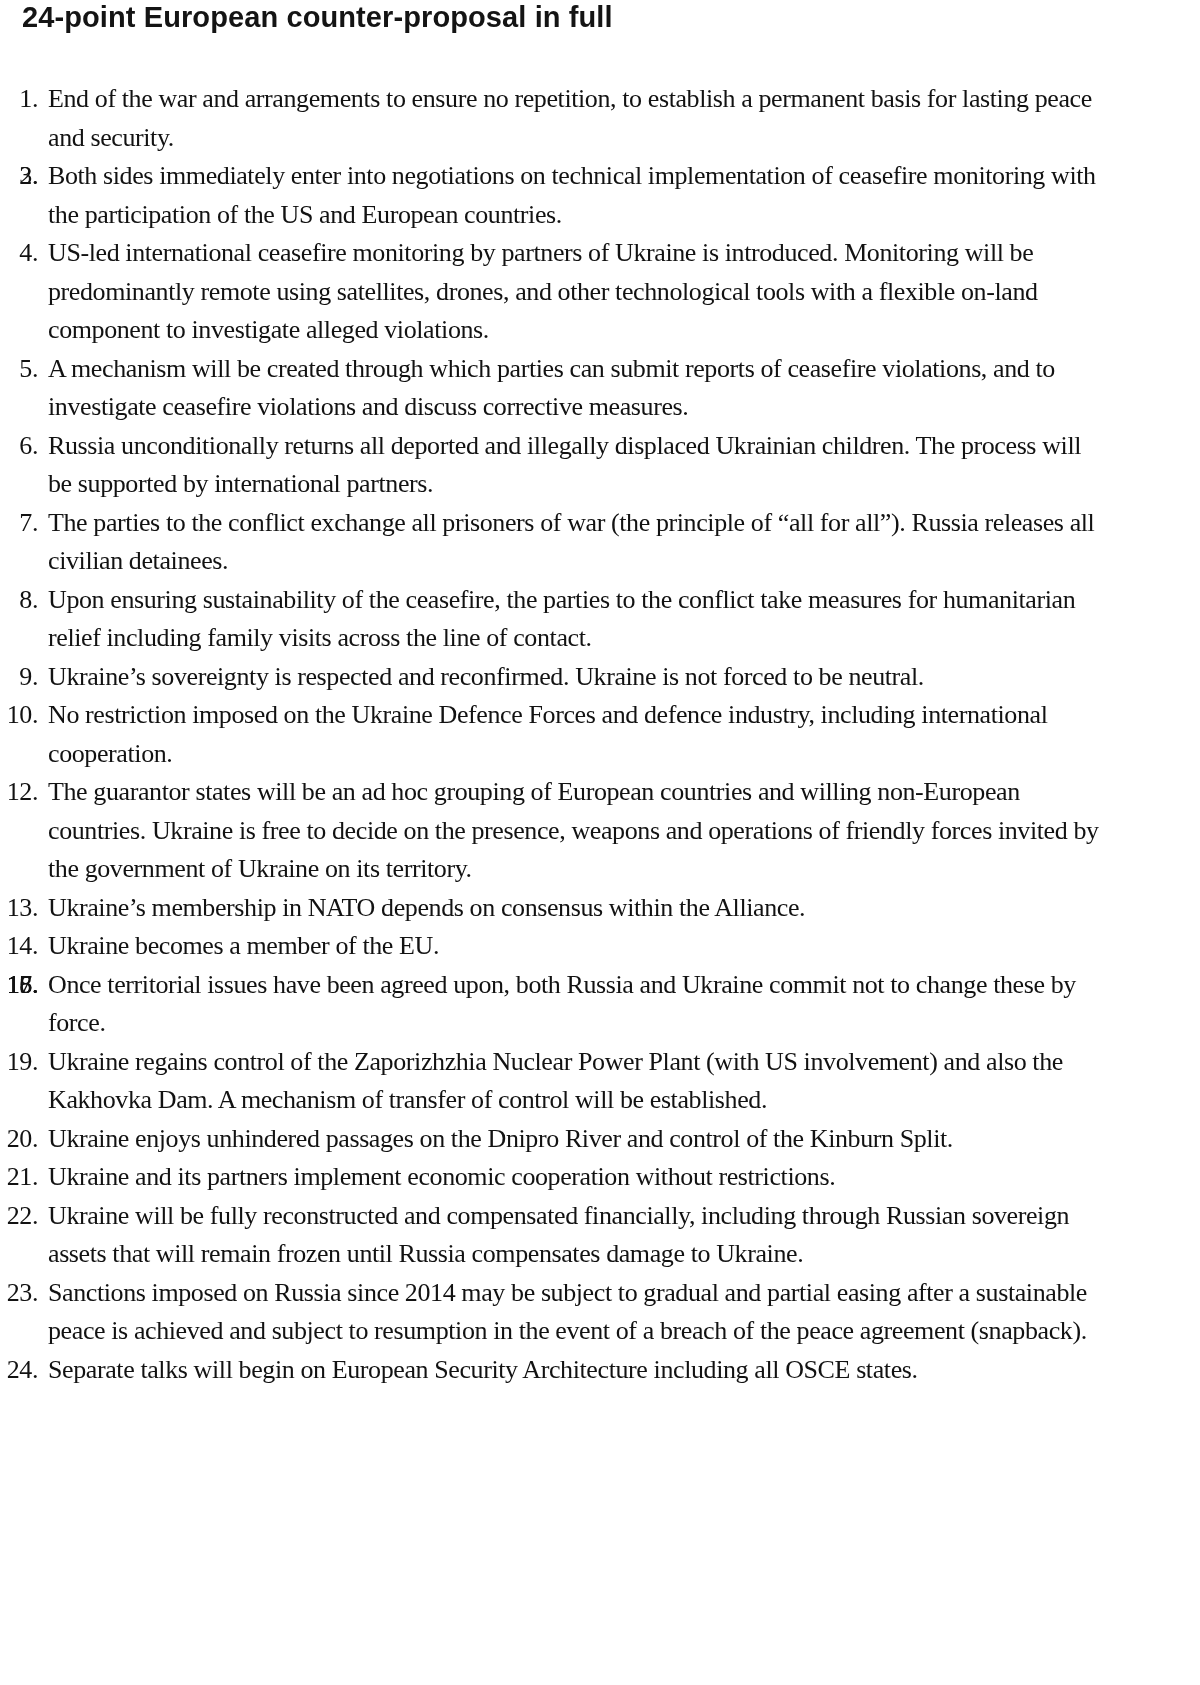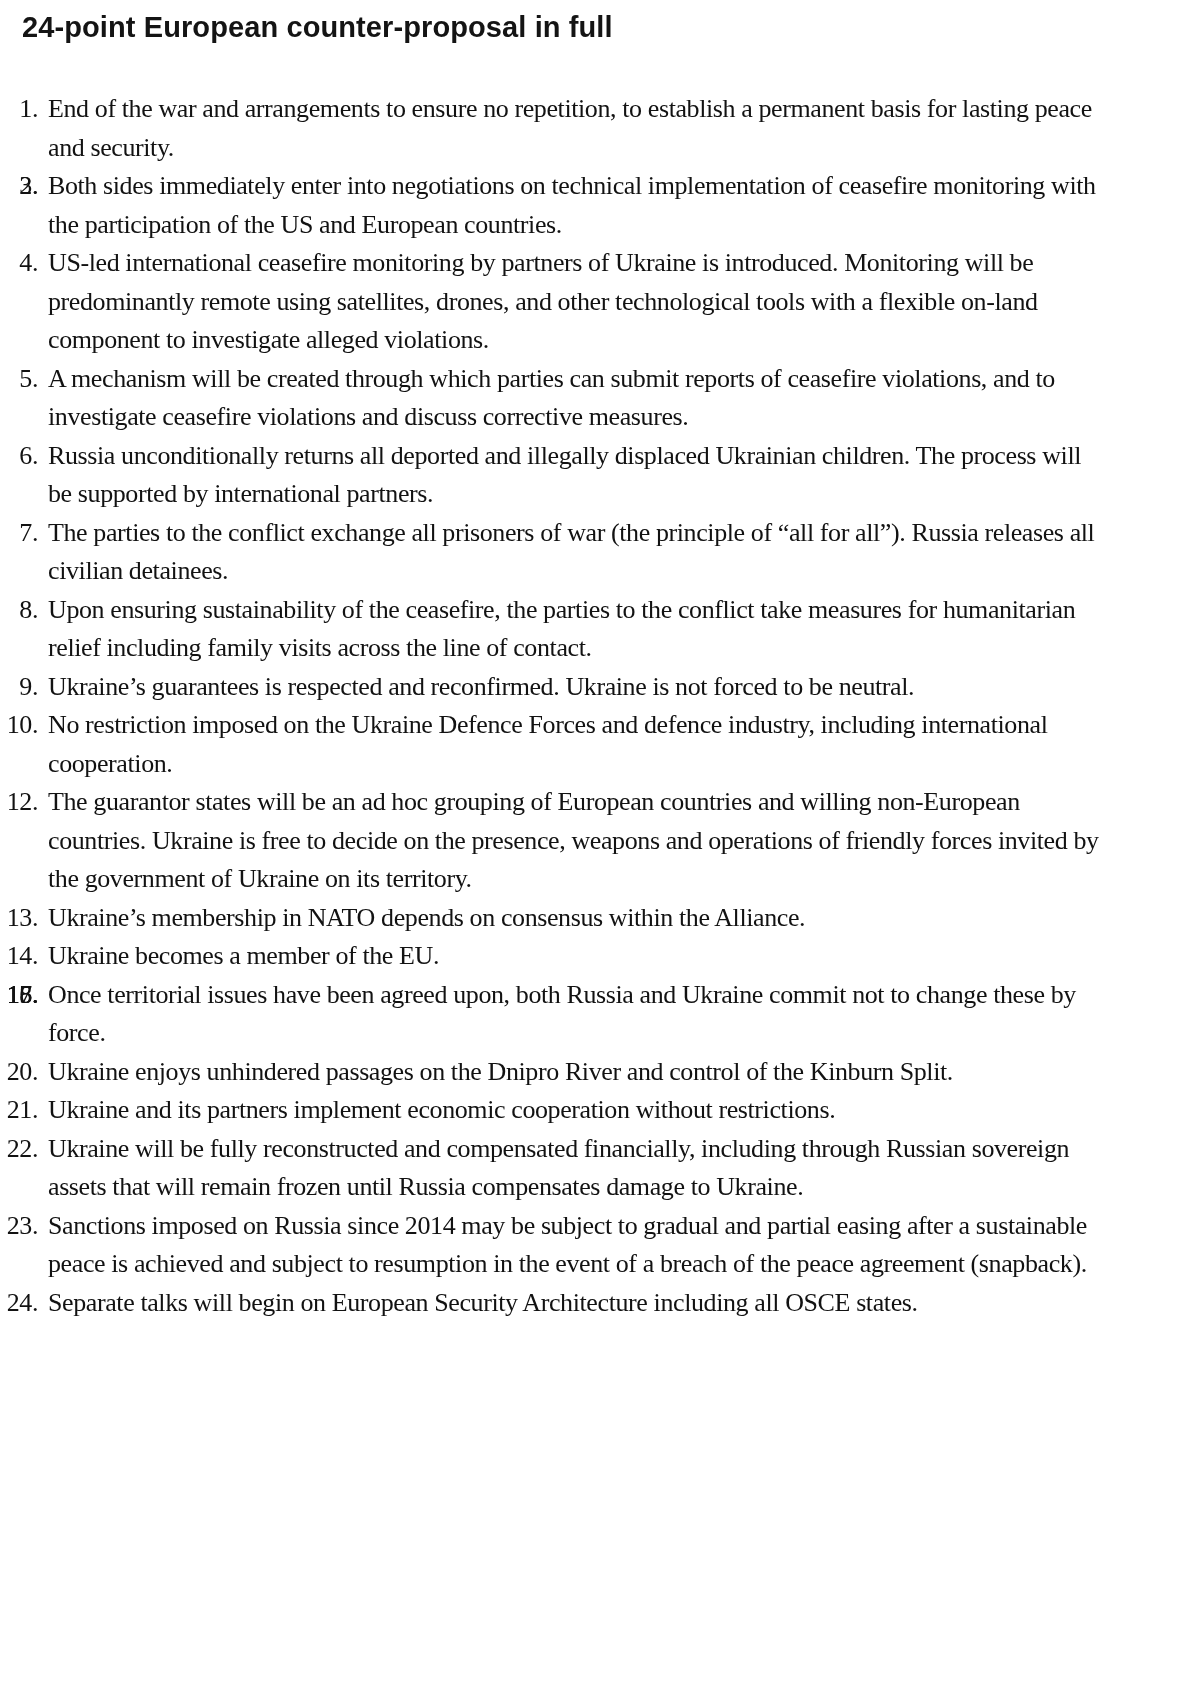--- a/index.html
+++ b/index.html
@@ -7,21 +7,20 @@
     padding: 0;
     background: #ffffff;
   }
   .page {
     position: relative;
     width: 1200px;
     height: 1685px;
     background: #ffffff;
     overflow: hidden;
     box-sizing: border-box;
-    padding-top: 10px;
     color: #121212;
   }
   .title {
     font-family: "Liberation Sans", sans-serif;
     font-weight: 700;
     font-size: 29px;
     line-height: 34px;
     margin: 0 0 0 22px;
     letter-spacing: 0.1px;
     color: #141414;
@@ -64,28 +63,29 @@
 
   <ol class="points" id="points-list">
       <li><span class="num">1.</span><span class="txt">End of the war and arrangements to ensure no repetition, to establish a permanent basis for lasting peace and security.</span></li>
       <li><span class="num">2.</span></li>
       <li><span class="num">3.</span><span class="txt">Both sides immediately enter into negotiations on technical implementation of ceasefire monitoring with the participation of the US and European countries.</span></li>
       <li><span class="num">4.</span><span class="txt">US-led international ceasefire monitoring by partners of Ukraine is introduced. Monitoring will be predominantly remote using satellites, drones, and other technological tools with a flexible on-land component to investigate alleged violations.</span></li>
       <li><span class="num">5.</span><span class="txt">A mechanism will be created through which parties can submit reports of ceasefire violations, and to investigate ceasefire violations and discuss corrective measures.</span></li>
       <li><span class="num">6.</span><span class="txt">Russia unconditionally returns all deported and illegally displaced Ukrainian children. The process will be supported by international partners.</span></li>
       <li><span class="num">7.</span><span class="txt">The parties to the conflict exchange all prisoners of war (the principle of “all for all”). Russia releases all civilian detainees.</span></li>
       <li><span class="num">8.</span><span class="txt">Upon ensuring sustainability of the ceasefire, the parties to the conflict take measures for humanitarian relief including family visits across the line of contact.</span></li>
-      <li><span class="num">9.</span><span class="txt">Ukraine’s guarantees is respected and reconfirmed. Ukraine is not forced to be neutral.</span></li>
+      <li><span class="num">9.</span><span class="txt">Ukraine’s sovereignty is respected and reconfirmed. Ukraine is not forced to be neutral.</span></li>
       <li><span class="num">10.</span><span class="txt">No restriction imposed on the Ukraine Defence Forces and defence industry, including international cooperation.</span></li>
       <li><span class="num">12.</span><span class="txt">The guarantor states will be an ad hoc grouping of European countries and willing non-European countries. Ukraine is free to decide on the presence, weapons and operations of friendly forces invited by the government of Ukraine on its territory.</span></li>
       <li><span class="num">13.</span><span class="txt">Ukraine’s membership in NATO depends on consensus within the Alliance.</span></li>
       <li><span class="num">14.</span><span class="txt">Ukraine becomes a member of the EU.</span></li>
       <li><span class="num">15.</span></li>
       <li><span class="num">16.</span></li>
       <li><span class="num">17.</span></li>
       <li><span class="num">18.</span><span class="txt">Once territorial issues have been agreed upon, both Russia and Ukraine commit not to change these by force.</span></li>
+      <li><span class="num">19.</span><span class="txt">Ukraine regains control of the Zaporizhzhia Nuclear Power Plant (with US involvement) and also the Kakhovka Dam. A mechanism of transfer of control will be established.</span></li>
       <li><span class="num">20.</span><span class="txt">Ukraine enjoys unhindered passages on the Dnipro River and control of the Kinburn Split.</span></li>
       <li><span class="num">21.</span><span class="txt">Ukraine and its partners implement economic cooperation without restrictions.</span></li>
       <li><span class="num">22.</span><span class="txt">Ukraine will be fully reconstructed and compensated financially, including through Russian sovereign assets that will remain frozen until Russia compensates damage to Ukraine.</span></li>
       <li><span class="num">23.</span><span class="txt">Sanctions imposed on Russia since 2014 may be subject to gradual and partial easing after a sustainable peace is achieved and subject to resumption in the event of a breach of the peace agreement (snapback).</span></li>
       <li><span class="num">24.</span><span class="txt">Separate talks will begin on European Security Architecture including all OSCE states.</span></li>
     </ol>
 </div>
 
 </body></html>

